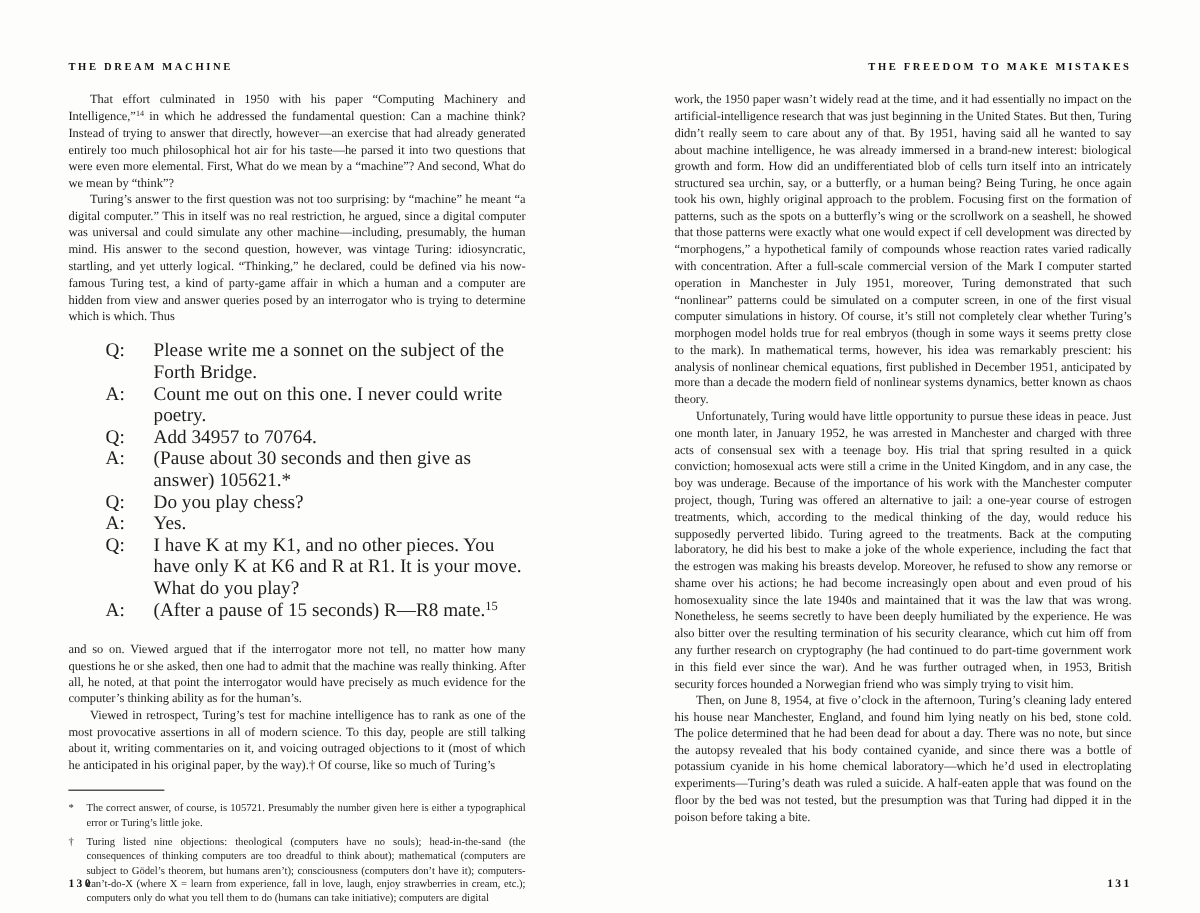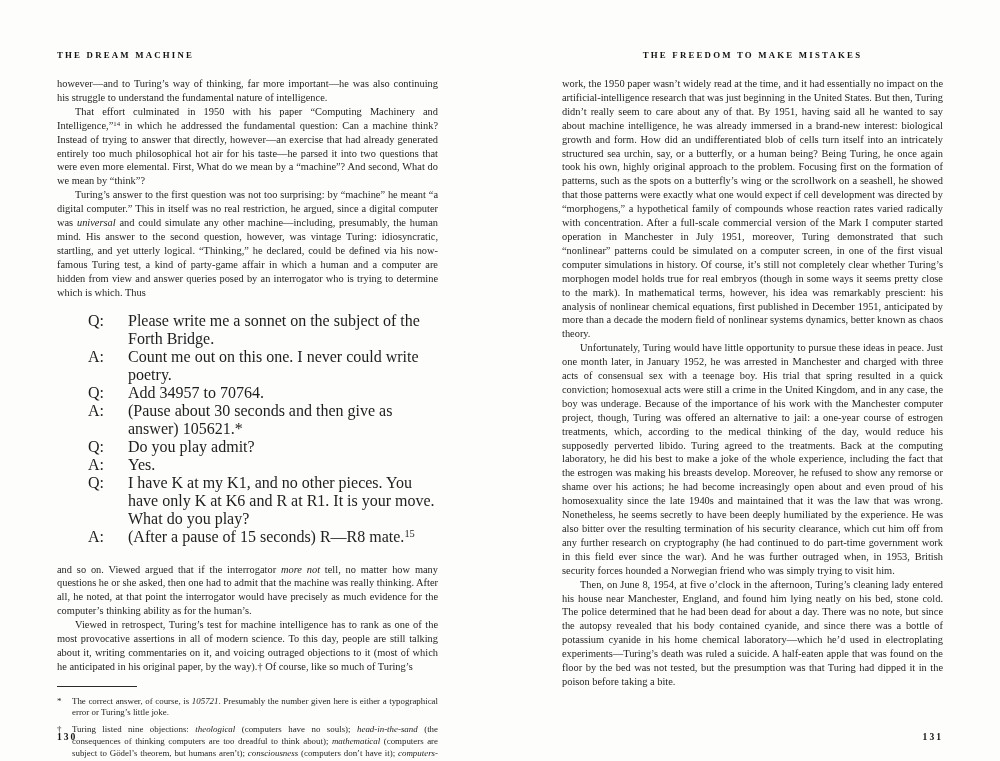--- a/index.html
+++ b/index.html
@@ -16,26 +16,26 @@
   .page-right{left:562px;}
 
   .running-head{
     font-weight:bold;
     font-size:8.8px;
     letter-spacing:2.2px;
     color:#111;
     white-space:nowrap;
     margin-top:12px;
   }
-  .page-right .running-head{text-align:center;}
+  .page-right .running-head{text-align:right;}
 
   .body{margin-top:17px;font-size:10.4px;line-height:13.9px;text-align:justify;hyphens:auto;}
   .body p{margin:0;}
   .body p.indent{text-indent:18px;}
-  .it{font-style:italic;margin-top:19px;}
+  .it{margin-top:19px;}
   sup{font-size:65%;line-height:0;vertical-align:baseline;position:relative;top:-0.45em;}
 
   .qa{margin:12px 0 12px 31px;}
   .qa-item{display:flex;text-align:left;}
   .qa-label{width:27px;flex-shrink:0;}
   .qa-text{flex:1;margin-left:13px;}
 
   .fn-rule{width:80px;border-top:1px solid #2a2a2a;margin:12px 0 9px 0;height:0;}
   .footnotes{font-size:8.9px;line-height:11.7px;text-align:justify;}
   .footnote{display:flex;margin-bottom:5px;}
@@ -50,21 +50,20 @@
   .page-number.pn-right{right:0;}
 </style>
 </head>
 <body>
 
 <div>
 
   <div class="page page-left">
     <div class="running-head">THE DREAM MACHINE</div>
     <div class="body" id="left-body-1">
-        <p><span>however—and to Turing’s way of thinking, far more important—he was also continuing his struggle to understand the fundamental nature of intelligence.</span></p>
         <p class="indent"><span>That effort culminated in 1950 with his paper “Computing Machinery and Intelligence,”</span><sup>14</sup><span> in which he addressed the fundamental question: Can a machine think? Instead of trying to answer that directly, however—an exercise that had already generated entirely too much philosophical hot air for his taste—he parsed it into two questions that were even more elemental. First, What do we mean by a “machine”? And second, What do we mean by “think”?</span></p>
         <p class="indent"><span>Turing’s answer to the first question was not too surprising: by “machine” he meant “a digital computer.” This in itself was no real restriction, he argued, since a digital computer was </span><span class="it">universal</span><span> and could simulate any other machine—including, presumably, the human mind. His answer to the second question, however, was vintage Turing: idiosyncratic, startling, and yet utterly logical. “Thinking,” he declared, could be defined via his now-famous Turing test, a kind of party-game affair in which a human and a computer are hidden from view and answer queries posed by an interrogator who is trying to determine which is which. Thus</span></p>
       </div>
     <div class="qa" id="left-qa">
         <div class="qa-item">
           <span class="qa-label">Q:</span>
           <span class="qa-text"><span>Please write me a sonnet on the subject of the Forth Bridge.</span></span>
         </div>
         <div class="qa-item">
           <span class="qa-label">A:</span>
@@ -73,21 +72,21 @@
         <div class="qa-item">
           <span class="qa-label">Q:</span>
           <span class="qa-text"><span>Add 34957 to 70764.</span></span>
         </div>
         <div class="qa-item">
           <span class="qa-label">A:</span>
           <span class="qa-text"><span>(Pause about 30 seconds and then give as answer) 105621.*</span></span>
         </div>
         <div class="qa-item">
           <span class="qa-label">Q:</span>
-          <span class="qa-text"><span>Do you play admit?</span></span>
+          <span class="qa-text"><span>Do you play chess?</span></span>
         </div>
         <div class="qa-item">
           <span class="qa-label">A:</span>
           <span class="qa-text"><span>Yes.</span></span>
         </div>
         <div class="qa-item">
           <span class="qa-label">Q:</span>
           <span class="qa-text"><span>I have K at my K1, and no other pieces. You have only K at K6 and R at R1. It is your move. What do you play?</span></span>
         </div>
         <div class="qa-item">

